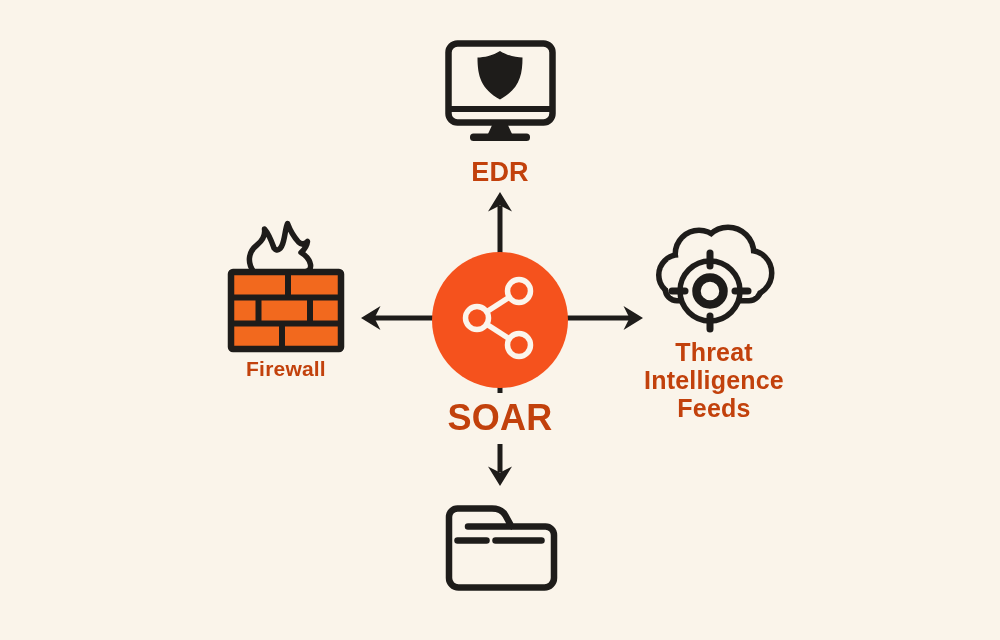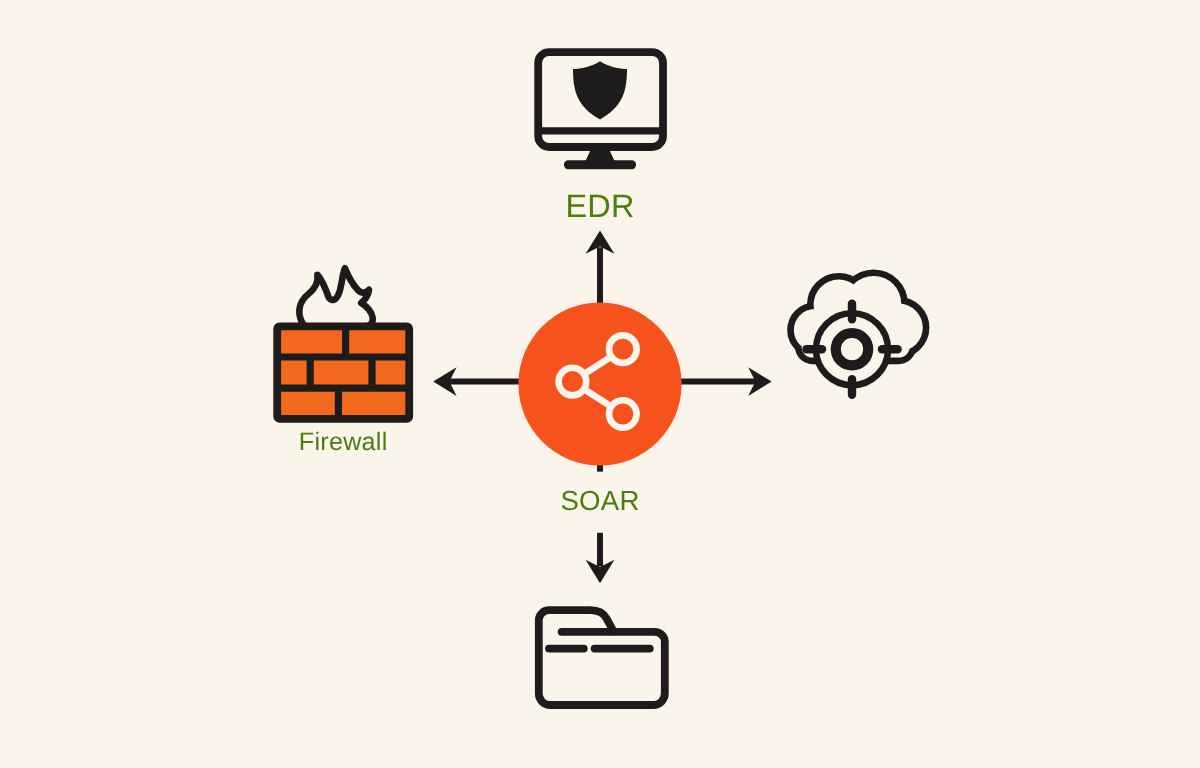--- a/index.html
+++ b/index.html
@@ -11,29 +11,29 @@
     overflow: hidden;
     font-family: "Liberation Sans", sans-serif;
   }
   .diagram-svg {
     position: absolute;
     left: 0; top: 0;
     width: 1000px; height: 640px;
   }
   .node-label {
     position: absolute;
-    color: #4d7c0f;
-    font-weight: 400;
+    color: #c2410c;
+    font-weight: 700;
     text-align: center;
     white-space: pre-line;
     letter-spacing: 0.2px;
   }
   .label-edr      { left: 430px; top: 159px; width: 140px; font-size: 27px; line-height: 27px; }
   .label-firewall { left: 215px; top: 356px; width: 142px; font-size: 21px; line-height: 25px; }
-  .label-soar     { left: 430px; top: 404px; width: 140px; font-size: 23px; line-height: 27px; }
+  .label-soar     { left: 430px; top: 404px; width: 140px; font-size: 36px; line-height: 27px; }
   .label-threat   { left: 624px; top: 338px; width: 180px; font-size: 25px; line-height: 28px; }
 
   
   .ink-stroke   { stroke: #1E1C1A; fill: none; }
   .ink-fill     { fill: #1E1C1A; }
 </style>
 </head>
 <body>
 
 <div class="stage">
@@ -144,14 +144,17 @@
                C 499.5 508.5, 503 511, 505.5 515.5
                L 511.5 526.5"></path>
       <line x1="457.5" y1="540.5" x2="486.5" y2="540.5"></line>
       <line x1="495.5" y1="540.5" x2="541.5" y2="540.5"></line>
     </g>
   </svg>
 
   <div class="node-label label-edr">EDR</div>
   <div class="node-label label-firewall">Firewall</div>
   <div class="node-label label-soar">SOAR</div>
+  <div class="node-label label-threat">Threat
+Intelligence
+Feeds</div>
 
 </div>
 
 </body></html>

